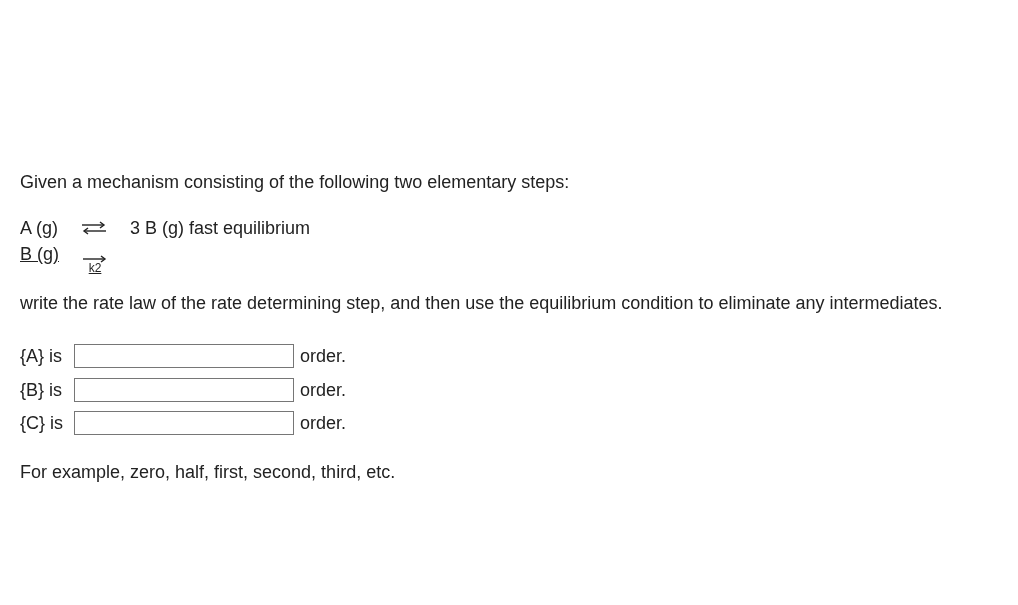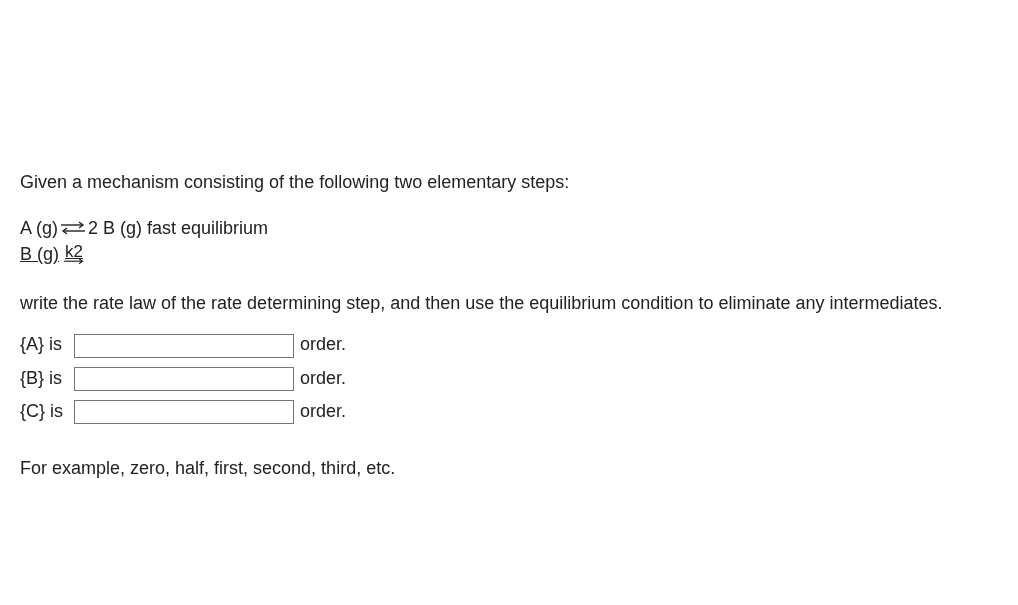--- a/index.html
+++ b/index.html
@@ -16,80 +16,80 @@
   }
   .page {
     padding: 20px 20px 0 20px;
     box-sizing: border-box;
   }
   .block { margin-bottom: 14px; }
   .intro { margin-top: 150px; margin-bottom: 20px; }
   .step-line {
     display: flex;
     align-items: center;
-    gap: 1px;
+    gap: 22px;
     height: 26px;
   }
   .equil-icon, .arrow-icon {
     display: inline-flex;
     align-items: center;
     justify-content: center;
     width: 28px;
     height: 20px;
   }
   .arrow-wrap {
     display: inline-flex;
     flex-direction: column;
     align-items: center;
     justify-content: center;
     height: 22px;
     line-height: 0.8;
   }
   .arrow-k2 {
-    font-size: 17px;
+    font-size: 12px;
     position: relative;
-    top: 2px;
+    top: 20px;
   }
   .order-row {
     display: flex;
-    align-items: flex-end;
+    align-items: flex-start;
     gap: 6px;
     margin-bottom: 8px;
   }
   .order-row span.label { width: 48px; }
   .order-input {
     width: 220px;
     height: 24px;
     border: 1px solid #767676;
     background: #ffffff;
     font-size: 15px;
     padding: 2px 4px;
     box-sizing: border-box;
   }
-  .gap-top { margin-top: 32px; }
-  .rate-law { margin-bottom: 16px; }
+  .gap-top { margin-top: 24px; }
+  .rate-law { margin-bottom: 28px; }
 </style>
 </head>
 <body>
 
 <div class="page">
 
   <div class="block intro">Given a mechanism consisting of the following two elementary steps:</div>
 
   <div class="step-line">
     <span>A (g)</span>
     <span class="equil-icon">
       <svg width="28" height="16" viewBox="0 0 28 16">
         <line x1="2" y1="5" x2="24" y2="5" stroke="#222" stroke-width="1.4"></line>
         <polyline points="20,2 24,5 20,8" fill="none" stroke="#222" stroke-width="1.4"></polyline>
         <line x1="4" y1="11" x2="26" y2="11" stroke="#222" stroke-width="1.4"></line>
         <polyline points="8,8 4,11 8,14" fill="none" stroke="#222" stroke-width="1.4"></polyline>
       </svg>
     </span>
-    <span>2 B (g) fast equilibrium</span>
+    <span>3 B (g) fast equilibrium</span>
   </div>
 
   <div class="step-line" style="margin-bottom:24px;text-decoration:underline;">
     <span>B (g)</span>
     <span class="arrow-wrap">
       <span class="arrow-k2">k2</span>
       <svg width="28" height="10" viewBox="0 0 28 10">
         <line x1="2" y1="5" x2="24" y2="5" stroke="#222" stroke-width="1.4"></line>
         <polyline points="20,2 24,5 20,8" fill="none" stroke="#222" stroke-width="1.4"></polyline>
       </svg>

